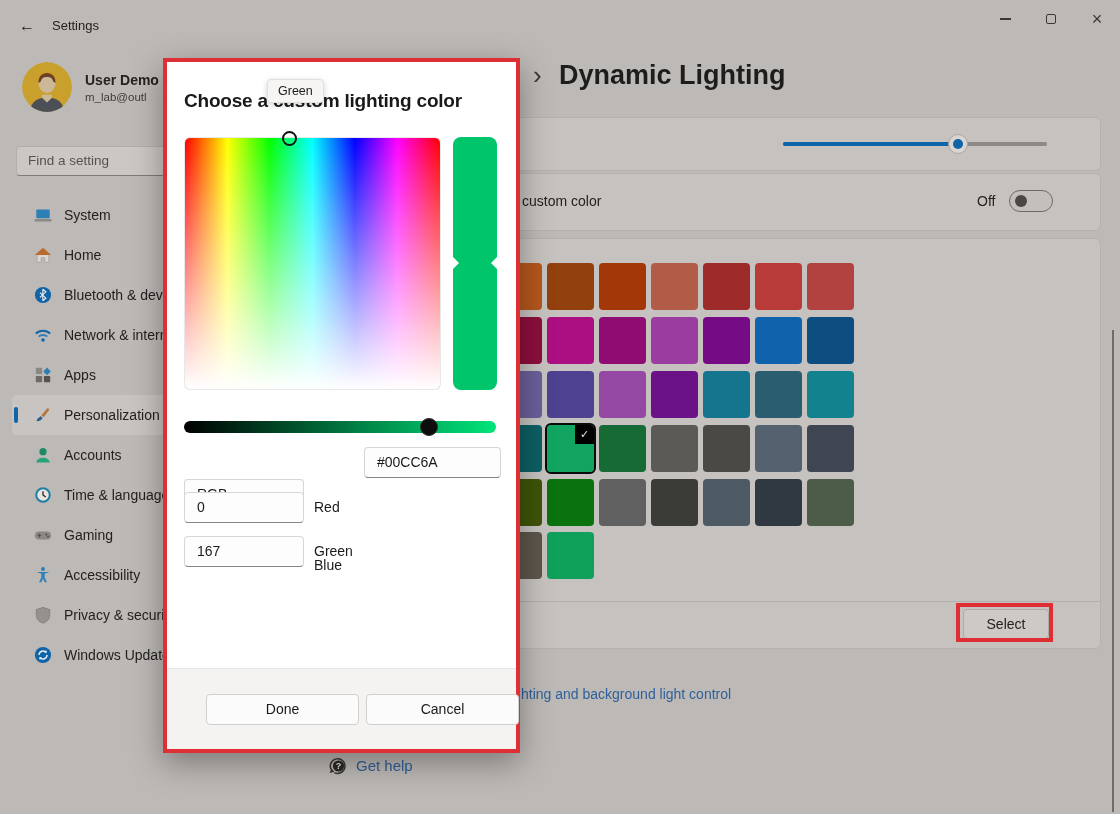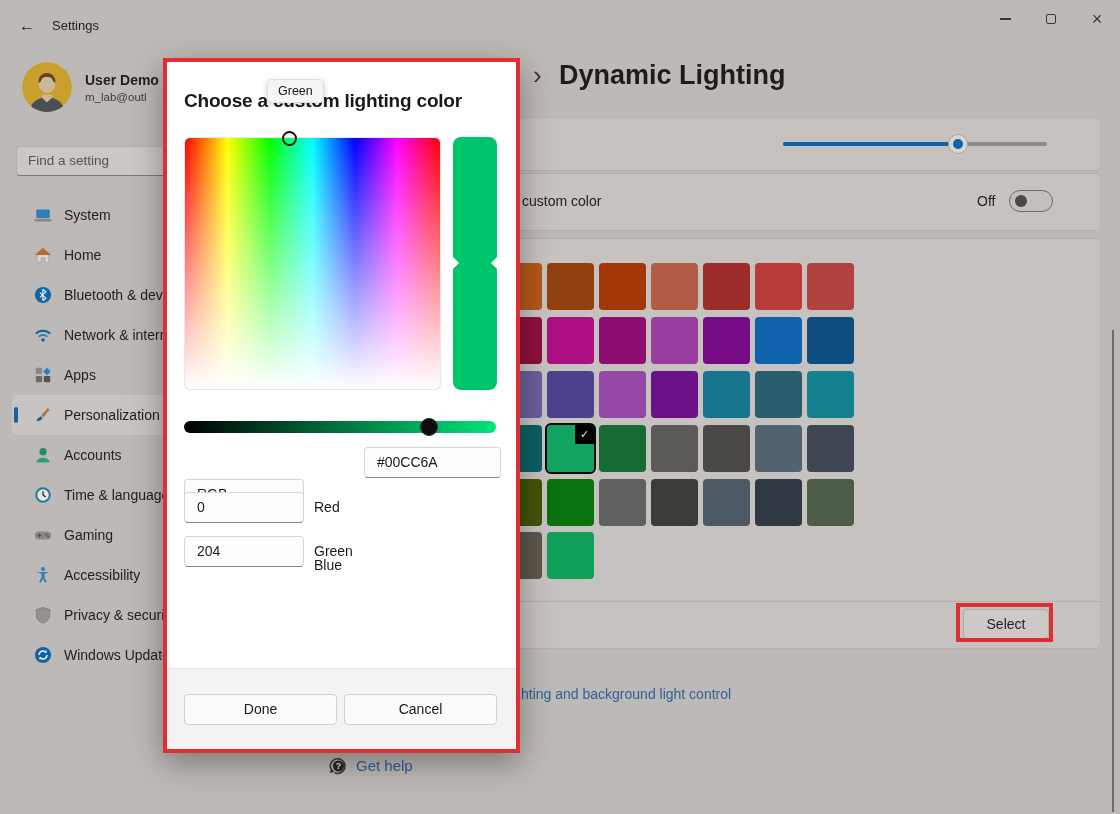--- a/index.html
+++ b/index.html
@@ -78,21 +78,21 @@
   .vbar .notch-r{right:0;border-right:6px solid #fff;}
   .hslider{position:absolute;left:17px;top:359px;width:312px;height:12px;border-radius:6px;background:linear-gradient(to right,#000000,#00E57B);}
   .hslider-handle{position:absolute;left:253px;top:356px;width:18px;height:18px;border-radius:50%;background:#0D0D0D;border:1px solid #2A2A2A;z-index:2;}
   .field{position:absolute;height:31px;background:#FDFDFD;border:1px solid #D6D6D6;border-bottom:1px solid #878787;border-radius:4px;font-size:14px;color:#1A1A1A;line-height:29px;padding-left:12px;}
   .combo{left:17px;top:385px;width:120px;margin-top:32px;}
   .combo .caret{position:absolute;right:10px;top:12px;}
   .hexfield{left:197px;top:385px;width:137px;}
   .ch-input{left:17px;width:120px;}
   .ch-label{position:absolute;left:147px;font-size:14px;color:#1A1A1A;}
   .dlg-footer{position:absolute;left:0;bottom:0;width:100%;height:81px;background:#F4F3F2;border-top:1px solid #E7E5E3;}
-  .dlg-btn{position:absolute;top:25px;width:153px;height:31px;background:#FCFBFB;border:1px solid #D2D0CE;border-radius:4px;font-size:14px;color:#1A1A1A;text-align:center;line-height:29px;}
+  .dlg-btn{position:absolute;top:25px;width:153px;height:31px;background:#FCFBFB;border:1px solid #D2D0CE;border-radius:4px;font-size:14px;color:#1A1A1A;text-align:center;line-height:29px;margin-left:22px;}
   .btn-done{left:17px;} .btn-cancel{left:177px;}
 </style>
 </head>
 <body>
 
 <div id="screen">
 
   <div class="back">←</div>
   <div class="apptitle">Settings</div>
   <div class="winbtns">
@@ -338,21 +338,21 @@
       <span class="caret">
         <svg width="11" height="7" viewBox="0 0 11 7">
             <polyline points="1,1 5.5,5.5 10,1" stroke="#44413E" stroke-width="1.4" fill="none"></polyline>
           </svg>
       </span>
     </div>
     <div class="field hexfield">#00CC6A</div>
 
     <div class="field ch-input" style="top:430px">0</div>
     <div class="ch-label" style="top:437px">Red</div>
-    <div class="field ch-input" style="top:474px">204</div>
+    <div class="field ch-input" style="top:474px">167</div>
     <div class="ch-label" style="top:481px">Green</div>
     <div class="ch-label" style="top:495px">Blue</div>
 
     <div class="dlg-footer">
       <div class="dlg-btn btn-done">Done</div>
       <div class="dlg-btn btn-cancel">Cancel</div>
     </div>
   </div>
 
 </div>

